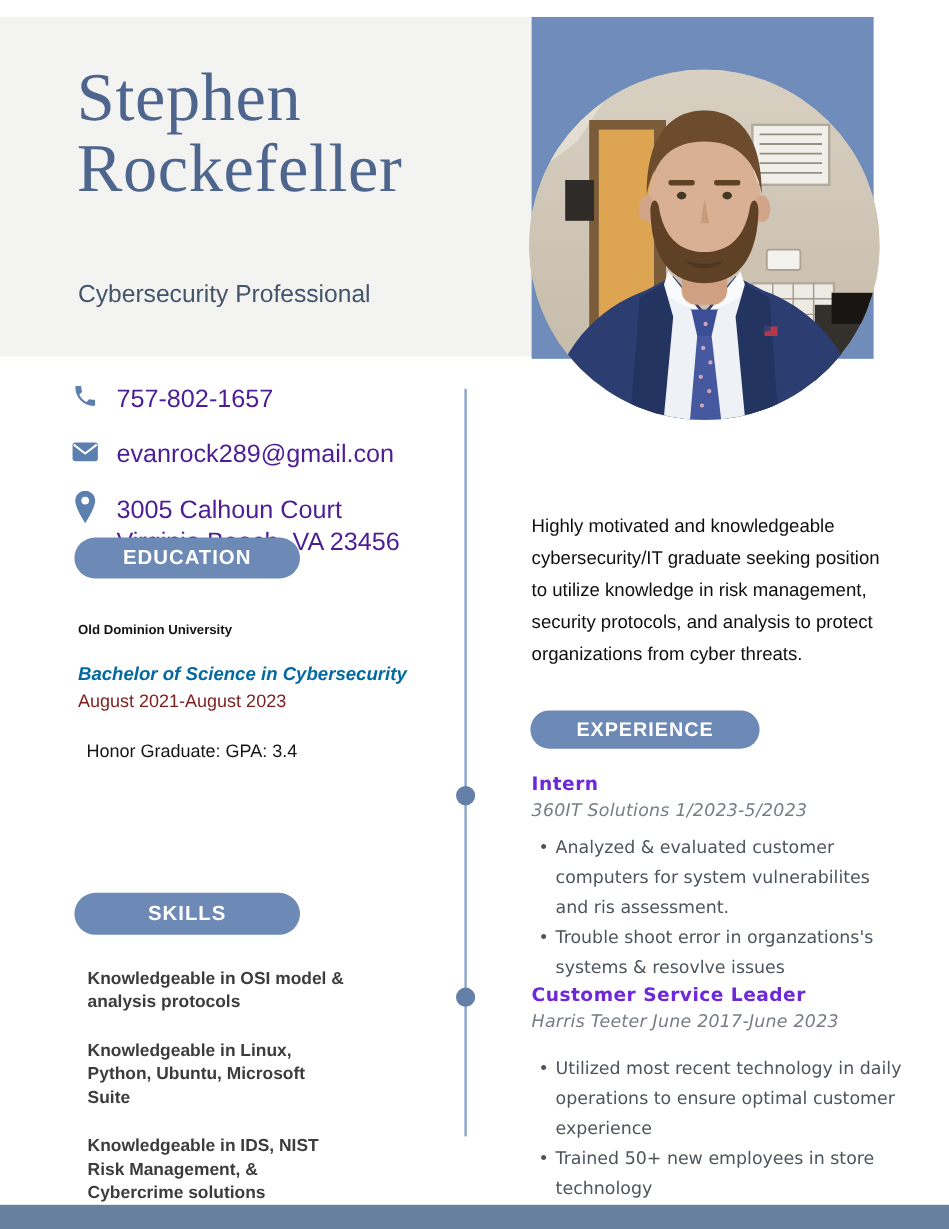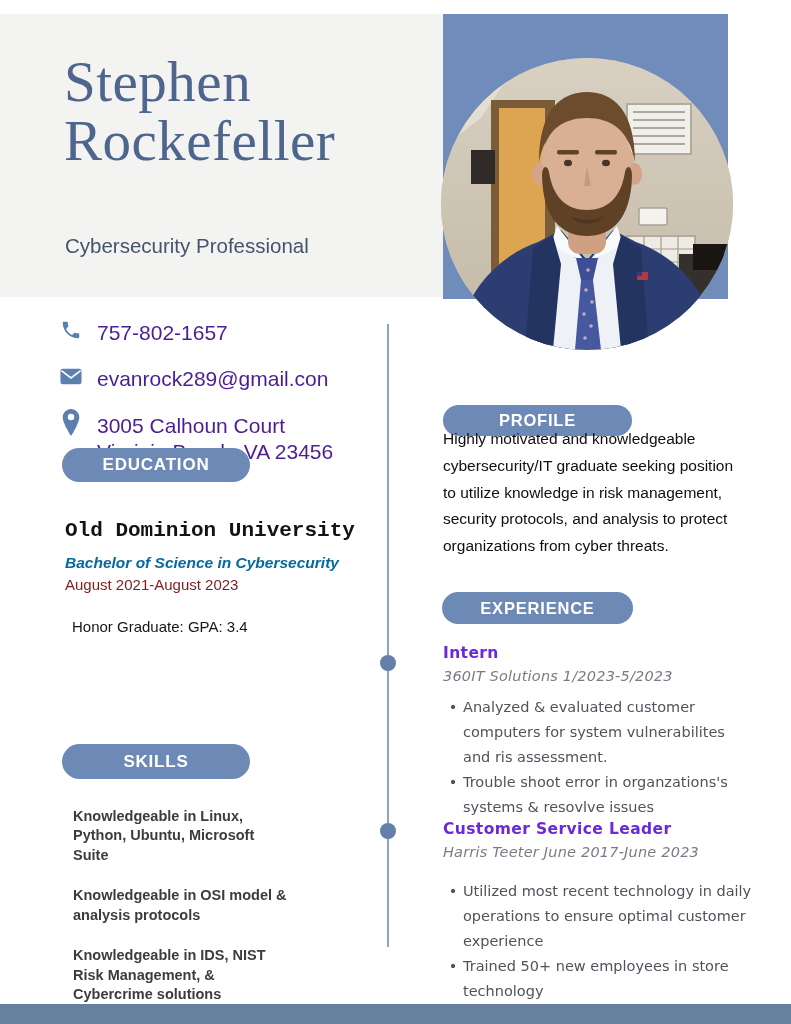--- a/index.html
+++ b/index.html
@@ -33,21 +33,21 @@
     position:absolute; background:#6d89b5; color:#ffffff;
     border-radius:18px; display:flex; align-items:center; justify-content:center;
     font-weight:bold; letter-spacing:0.8px;
   }
   .pill-edu { left:62px; top:434px; width:188px; height:34px; font-size:17px; }
   .pill-skills { left:62px; top:730px; width:188px; height:35px; font-size:17px; }
   .pill-profile { left:443px; top:391px; width:189px; height:31px; font-size:16.5px; }
   .pill-exp { left:442px; top:578px; width:191px; height:32px; font-size:16.5px; }
 
   
-  .school { position:absolute; left:65px; top:505px; font-size:21px; font-weight:bold; color:#131313;font-family:Liberation Mono, monospace; }
+  .school { position:absolute; left:65px; top:505px; font-size:11px; font-weight:bold; color:#131313; }
   .degree { position:absolute; left:65px; top:540px; font-size:15.5px; font-style:italic; font-weight:600; color:#0369a1;text-align:center; }
   .edu-dates { position:absolute; left:65px; top:562px; font-size:15px; color:#7f1d1d; }
   .honors { position:absolute; left:72px; top:604px; font-size:15px; color:#161616; }
 
   
   .skills-list { position:absolute; left:73px; top:793px; width:220px; }
   .skill-item { font-size:14.5px; font-weight:bold; color:#3c3c3c; line-height:1.34; margin-bottom:21px; }
 
   
   .divider { position:absolute; left:387px; top:310px; width:2px; height:623px; background:#8ba5c7; }
@@ -192,30 +192,29 @@
   </div>
 
   <div class="pill pill-edu">EDUCATION</div>
   <div class="school">Old Dominion University</div>
   <div class="degree">Bachelor of Science in Cybersecurity</div>
   <div class="edu-dates">August 2021-August 2023</div>
   <div class="honors">Honor Graduate: GPA: 3.4</div>
 
   <div class="pill pill-skills">SKILLS</div>
   <div class="skills-list">
+    <div class="skill-item">Knowledgeable in OSI model &amp; analysis protocols</div>
     <div class="skill-item">Knowledgeable in Linux, Python, Ubuntu, Microsoft Suite</div>
-    <div class="skill-item">Knowledgeable in OSI model &amp; analysis protocols</div>
     <div class="skill-item">Knowledgeable in IDS, NIST Risk Management, &amp; Cybercrime solutions</div>
   </div>
 
   <div class="divider"></div>
   <div class="timeline-dot dot-1"></div>
   <div class="timeline-dot dot-2"></div>
 
-  <div class="pill pill-profile">PROFILE</div>
   <p class="profile-text">Highly motivated and knowledgeable cybersecurity/IT graduate seeking position to utilize knowledge in risk management, security protocols, and analysis to protect organizations from cyber threats.</p>
 
   <div class="pill pill-exp">EXPERIENCE</div>
 
   <div class="job job-1">
     <div class="job-title">Intern</div>
     <div class="job-meta">360IT Solutions 1/2023-5/2023</div>
     <ul class="job-bullets">
       <li>
           <span class="bullet-glyph">•</span>

